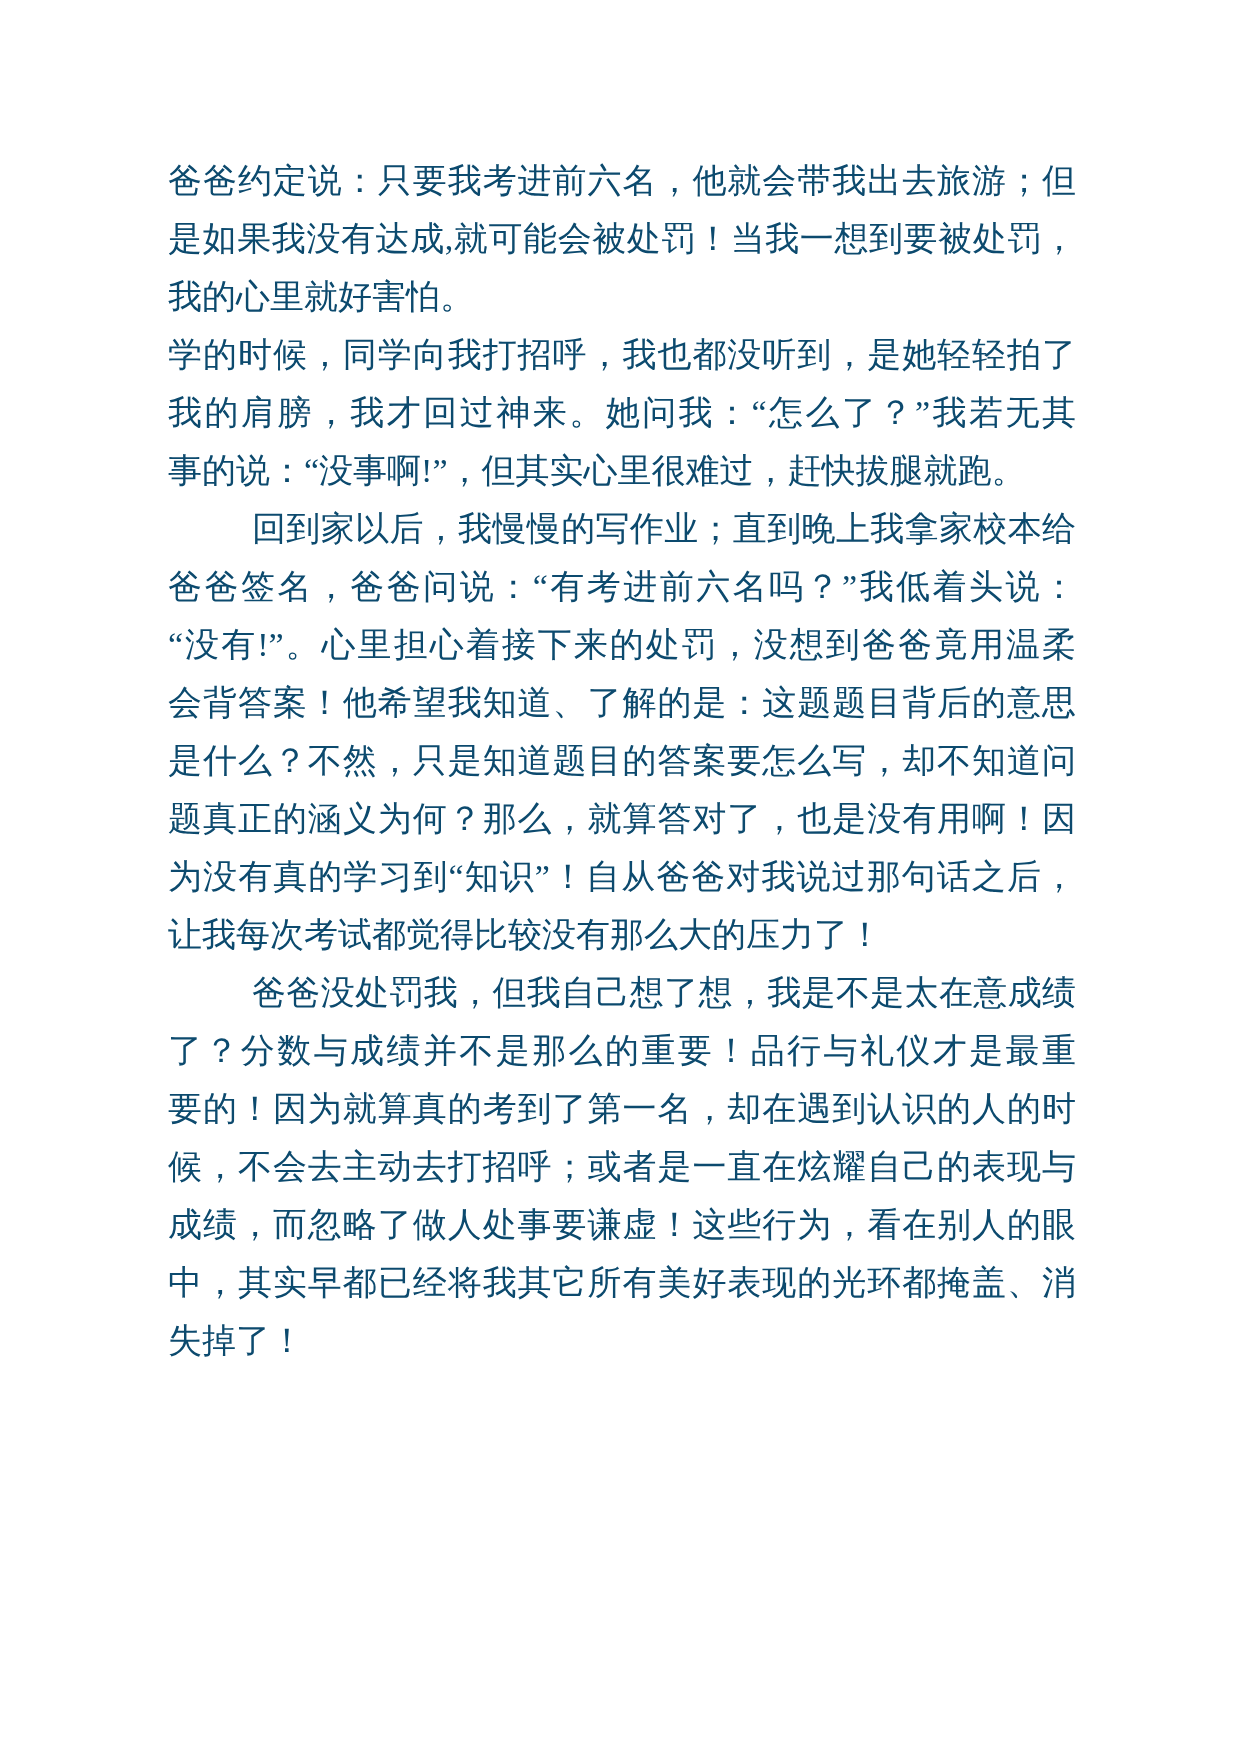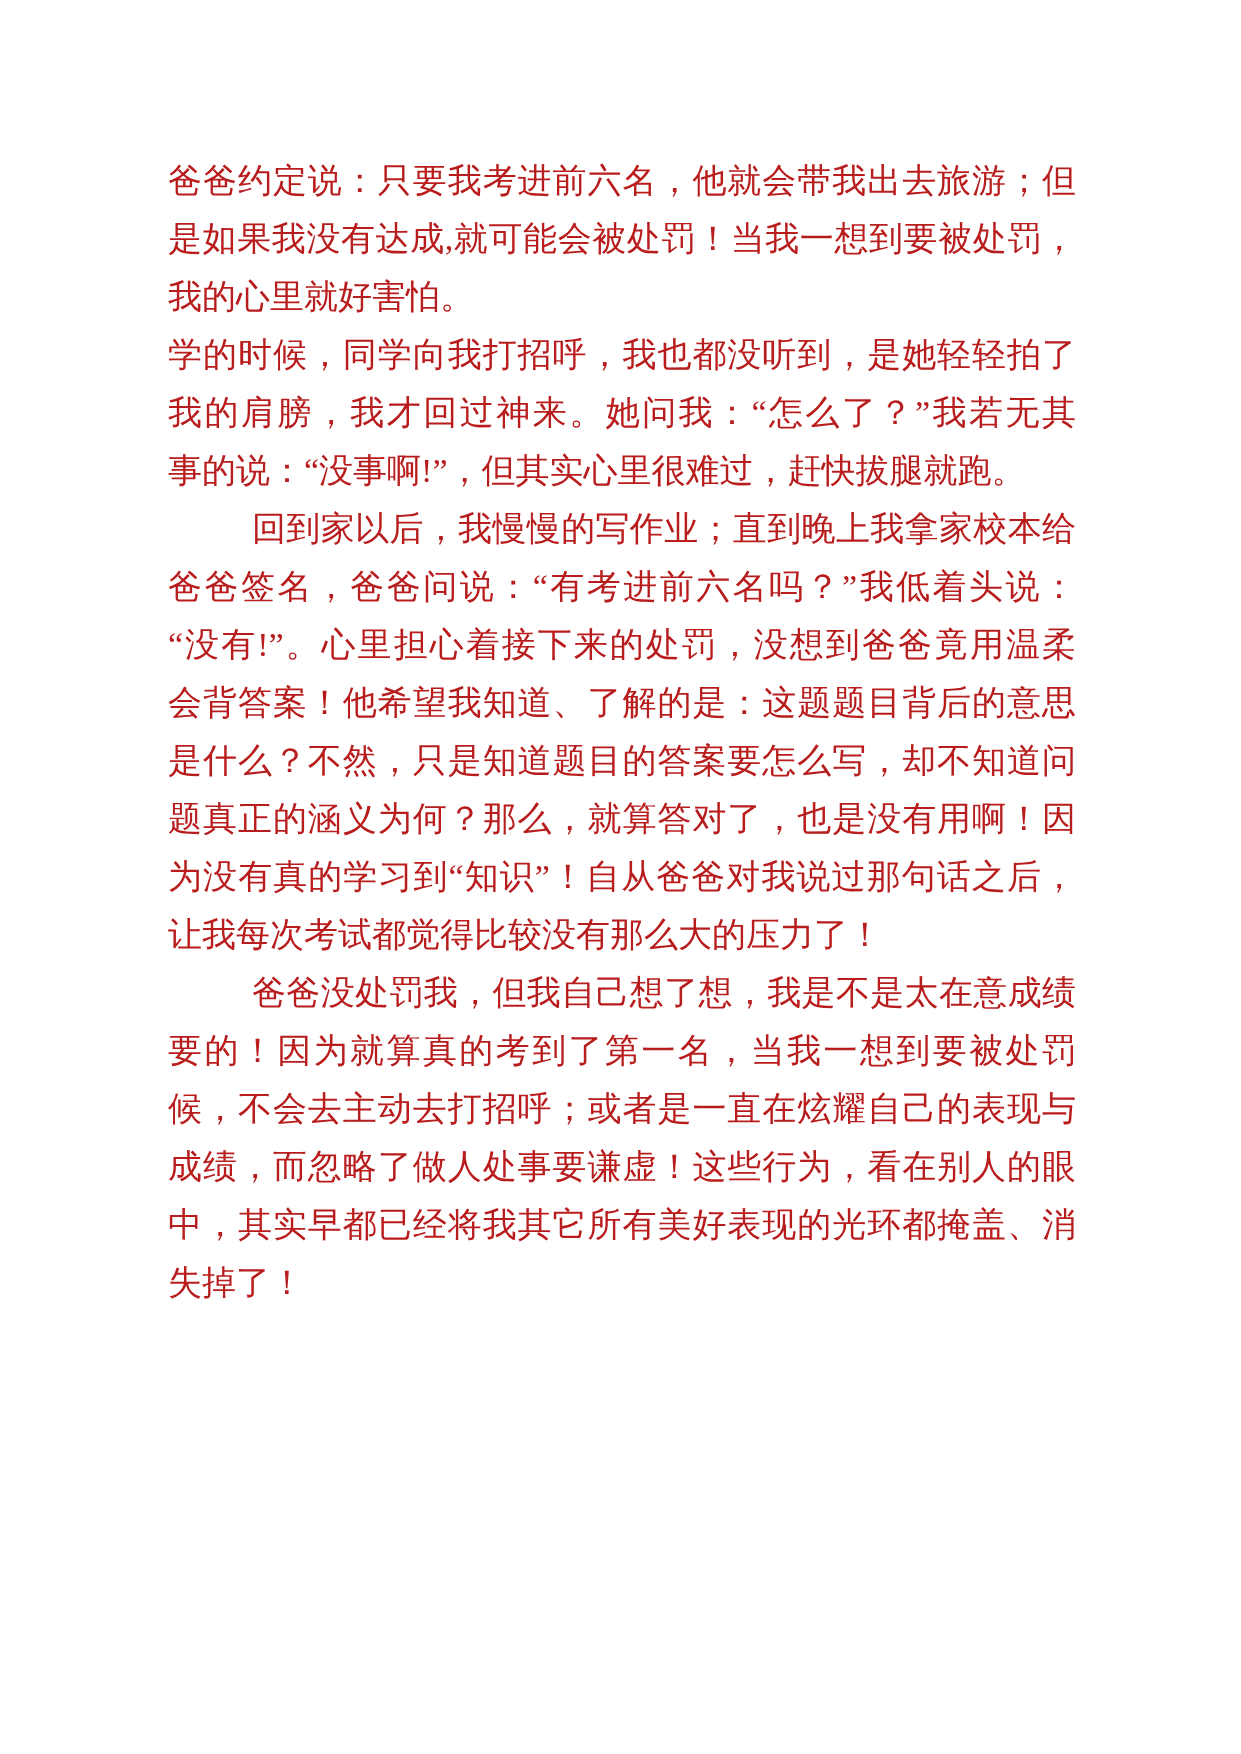--- a/index.html
+++ b/index.html
@@ -13,21 +13,21 @@
     height: 1754px;
     background: #ffffff;
     overflow: hidden;
     font-family: "Liberation Serif", "DejaVu Serif", serif;
   }
   .content {
     position: absolute;
     left: 168px;
     top: 152px;
     width: 908px;
-    color: #b91c1c;
+    color: #0c4a6e;
     font-size: 34px;
     line-height: 58px;
     font-weight: 400;
   }
   .paragraph {
     margin: 0;
     padding: 0;
   }
   .line {
     text-align: justify;
@@ -66,21 +66,22 @@
       <div class="line">“没有!”。心里担心着接下来的处罚，没想到爸爸竟用温柔</div>
       <div class="line">会背答案！他希望我知道、了解的是：这题题目背后的意思</div>
       <div class="line">是什么？不然，只是知道题目的答案要怎么写，却不知道问</div>
       <div class="line">题真正的涵义为何？那么，就算答对了，也是没有用啊！因</div>
       <div class="line">为没有真的学习到“知识”！自从爸爸对我说过那句话之后，</div>
       <div class="line end">让我每次考试都觉得比较没有那么大的压力了！</div>
     </div>
 
     <div class="paragraph">
       <div class="line indent">爸爸没处罚我，但我自己想了想，我是不是太在意成绩</div>
-      <div class="line">要的！因为就算真的考到了第一名，当我一想到要被处罚</div>
+      <div class="line">了？分数与成绩并不是那么的重要！品行与礼仪才是最重</div>
+      <div class="line">要的！因为就算真的考到了第一名，却在遇到认识的人的时</div>
       <div class="line">候，不会去主动去打招呼；或者是一直在炫耀自己的表现与</div>
       <div class="line">成绩，而忽略了做人处事要谦虚！这些行为，看在别人的眼</div>
       <div class="line">中，其实早都已经将我其它所有美好表现的光环都掩盖、消</div>
       <div class="line end">失掉了！</div>
     </div>
 
   </div>
 </div>
 
 </body></html>

